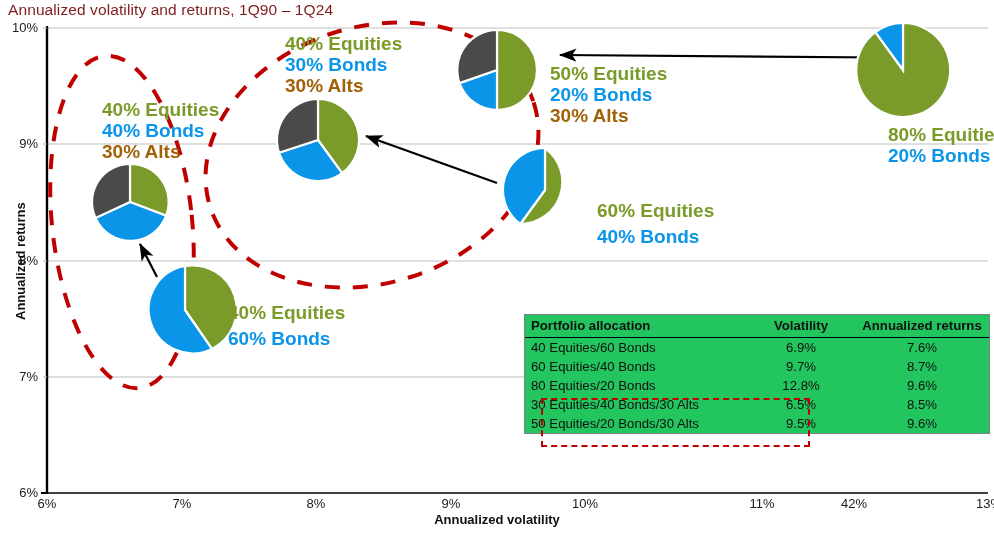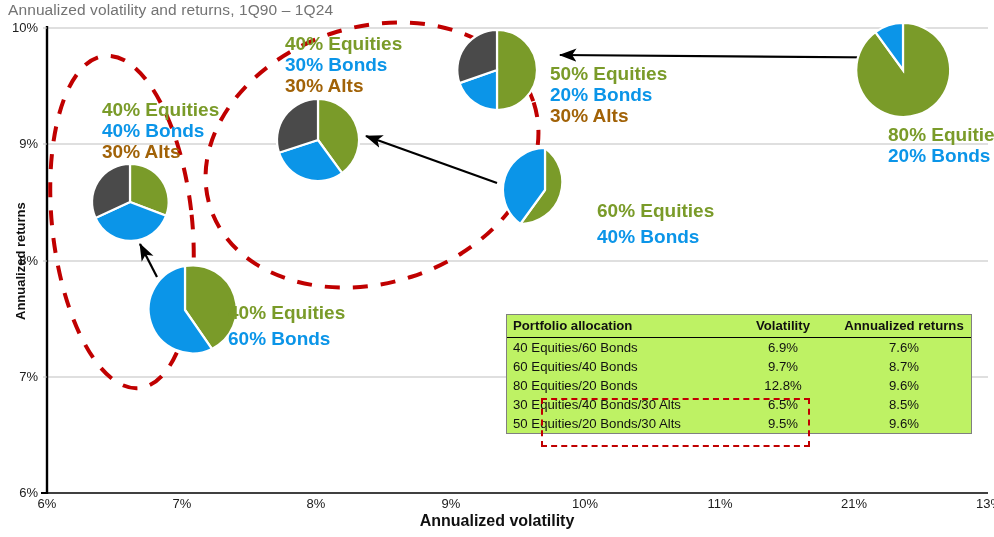--- a/index.html
+++ b/index.html
@@ -3,52 +3,52 @@
 <meta charset="utf-8">
 <style>
   html,body{margin:0;padding:0;}
   body{
     width:994px;height:537px;background:#ffffff;
     font-family:"Liberation Sans",sans-serif;
     color:#1a1a1a;position:relative;overflow:hidden;
   }
   #root{position:absolute;left:0;top:0;width:994px;height:537px;}
   .chart-title{
-    position:absolute;left:8px;top:1px;font-size:15.5px;color:#737373;
+    position:absolute;left:8px;top:1px;font-size:15.5px;color:#7f1d1d;
     letter-spacing:.1px;white-space:nowrap;
   }
   svg.layer{position:absolute;left:0;top:0;width:994px;height:537px;}
   .ytick{
     position:absolute;font-size:13px;color:#202020;text-align:right;
     width:44px;
   }
   .xtick{
     position:absolute;font-size:13px;color:#202020;text-align:center;
     width:60px;
   }
   .axis-title-x{
-    position:absolute;font-size:16px;font-weight:bold;color:#101010;
+    position:absolute;font-size:13px;font-weight:bold;color:#101010;
     width:994px;text-align:center;left:0;top:512px;
   }
   .axis-title-y{
     position:absolute;font-size:13px;font-weight:bold;color:#101010;
     transform:rotate(-90deg);transform-origin:left top;
     white-space:nowrap;
   }
   .pielabel{
     position:absolute;font-size:19px;font-weight:bold;line-height:21px;
     white-space:nowrap;
   }
   .eq{color:#7a9b29;}
   .bd{color:#0b95e8;}
   .al{color:#a16207;}
   
   .alloc-table{
-    position:absolute;left:506px;top:314px;width:466px;
-    background:#bef264;border:1.5px solid #808080;
+    position:absolute;left:524px;top:314px;width:466px;
+    background:#22c55e;border:1.5px solid #808080;
     box-sizing:border-box;
   }
   .alloc-table table{
     border-collapse:collapse;width:100%;font-size:13.2px;color:#111;
   }
   .alloc-table th{
     font-weight:bold;text-align:left;padding:3px 4px 4px 6px;
     border-bottom:1.6px solid #000;white-space:nowrap;
   }
   .alloc-table th.num{text-align:center;}
@@ -178,22 +178,22 @@
   <div class="ytick" style="left:-6px;top:136px;">9%</div>
   <div class="ytick" style="left:-6px;top:253px;">8%</div>
   <div class="ytick" style="left:-6px;top:369px;">7%</div>
   <div class="ytick" style="left:-6px;top:485px;">6%</div>
 
   <div class="xtick" style="left:17px;top:496px;">6%</div>
   <div class="xtick" style="left:152px;top:496px;">7%</div>
   <div class="xtick" style="left:286px;top:496px;">8%</div>
   <div class="xtick" style="left:421px;top:496px;">9%</div>
   <div class="xtick" style="left:555px;top:496px;">10%</div>
-  <div class="xtick" style="left:690px;top:496px;">11%</div>
-  <div class="xtick" style="left:824px;top:496px;">21%</div>
+  <div class="xtick" style="left:732px;top:496px;">11%</div>
+  <div class="xtick" style="left:824px;top:496px;">42%</div>
   <div class="xtick" style="left:959px;top:496px;">13%</div>
 
   <div class="axis-title-x">Annualized volatility</div>
   <div class="axis-title-y" style="left:13px;top:320px;">Annualized returns</div>
 
   <div class="alloc-table">
     <table>
       <thead>
         <tr>
           <th class="col-a">Portfolio allocation</th>

